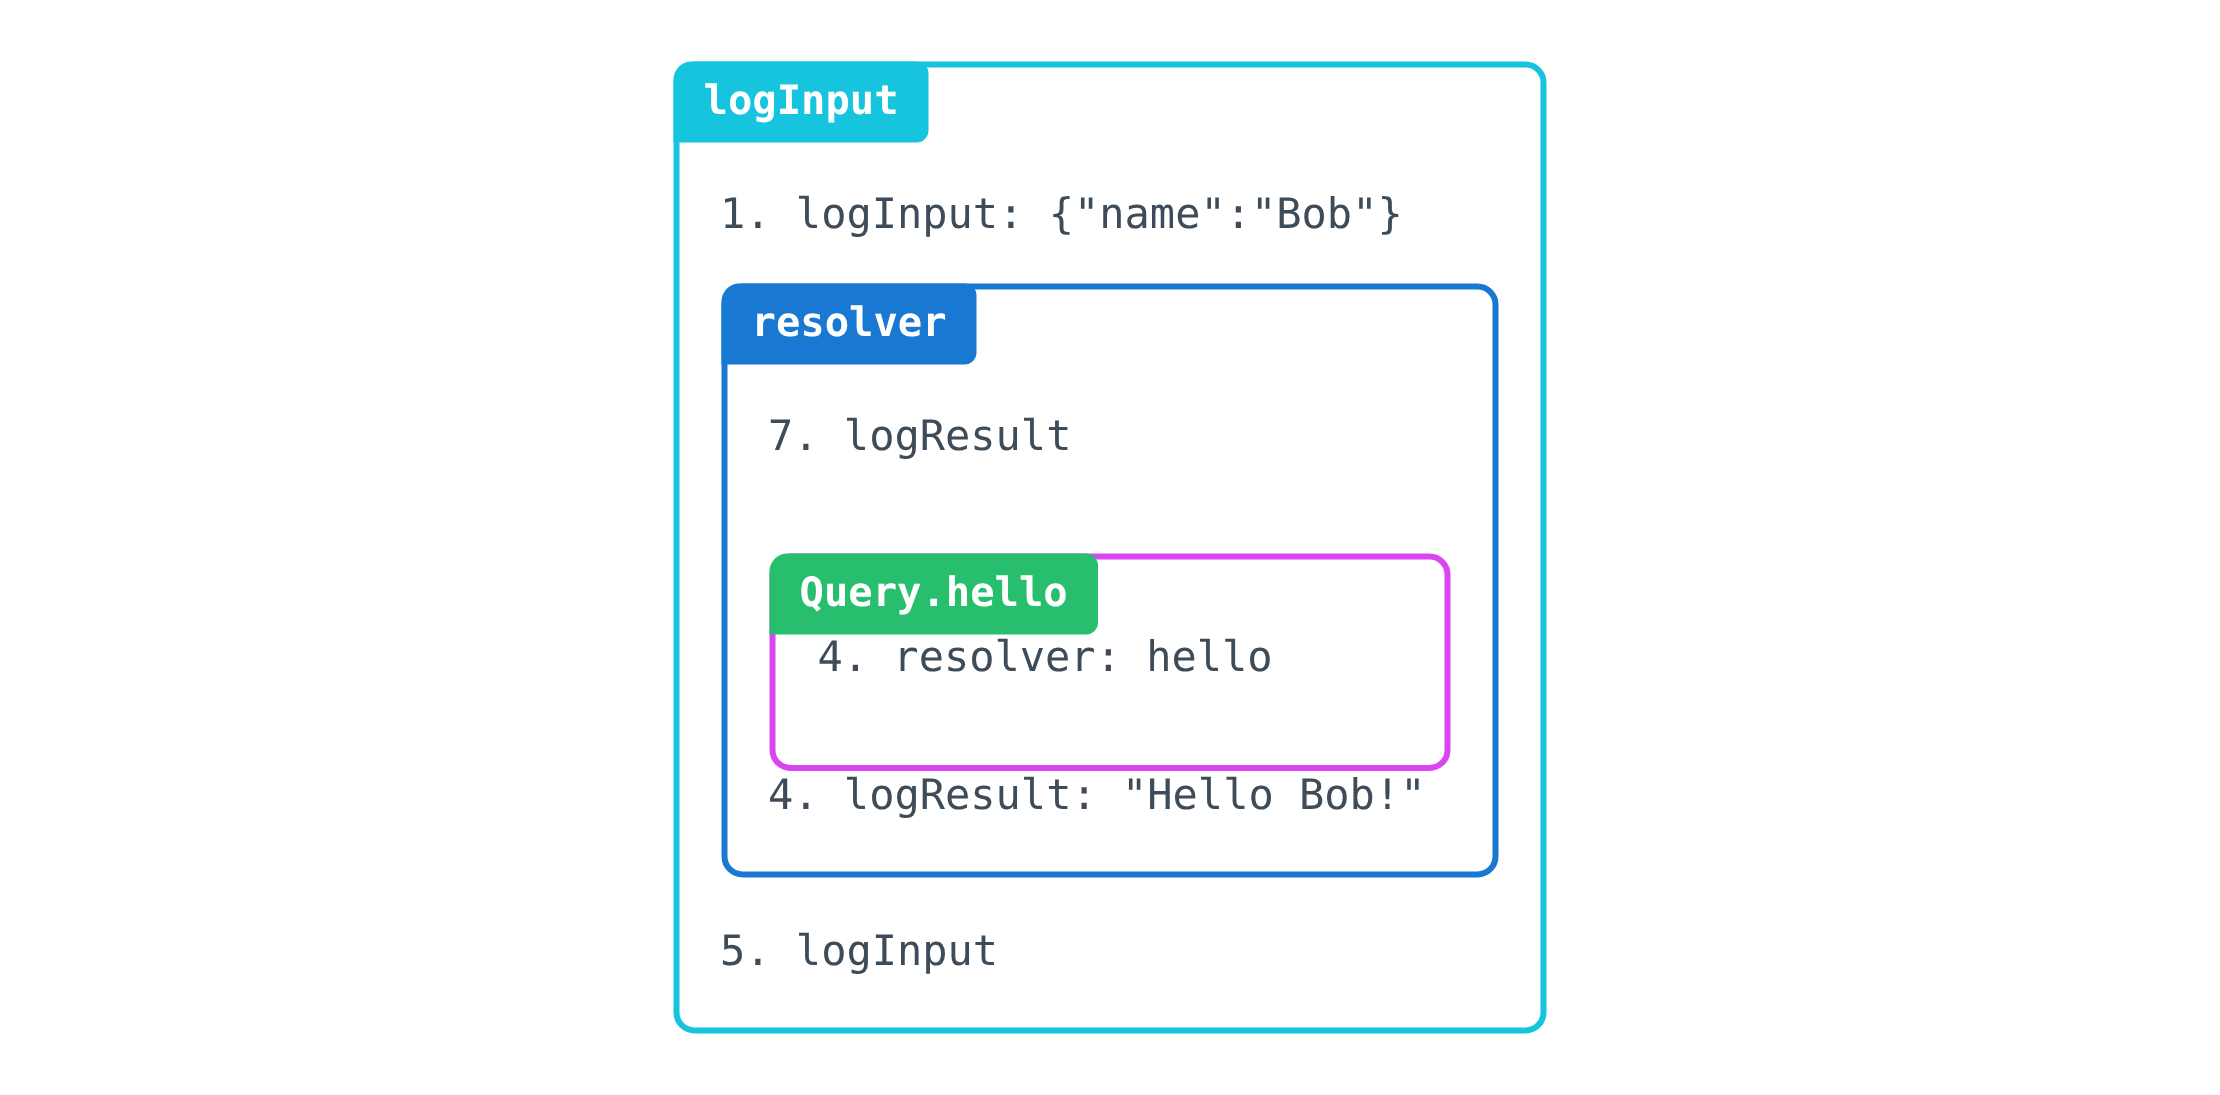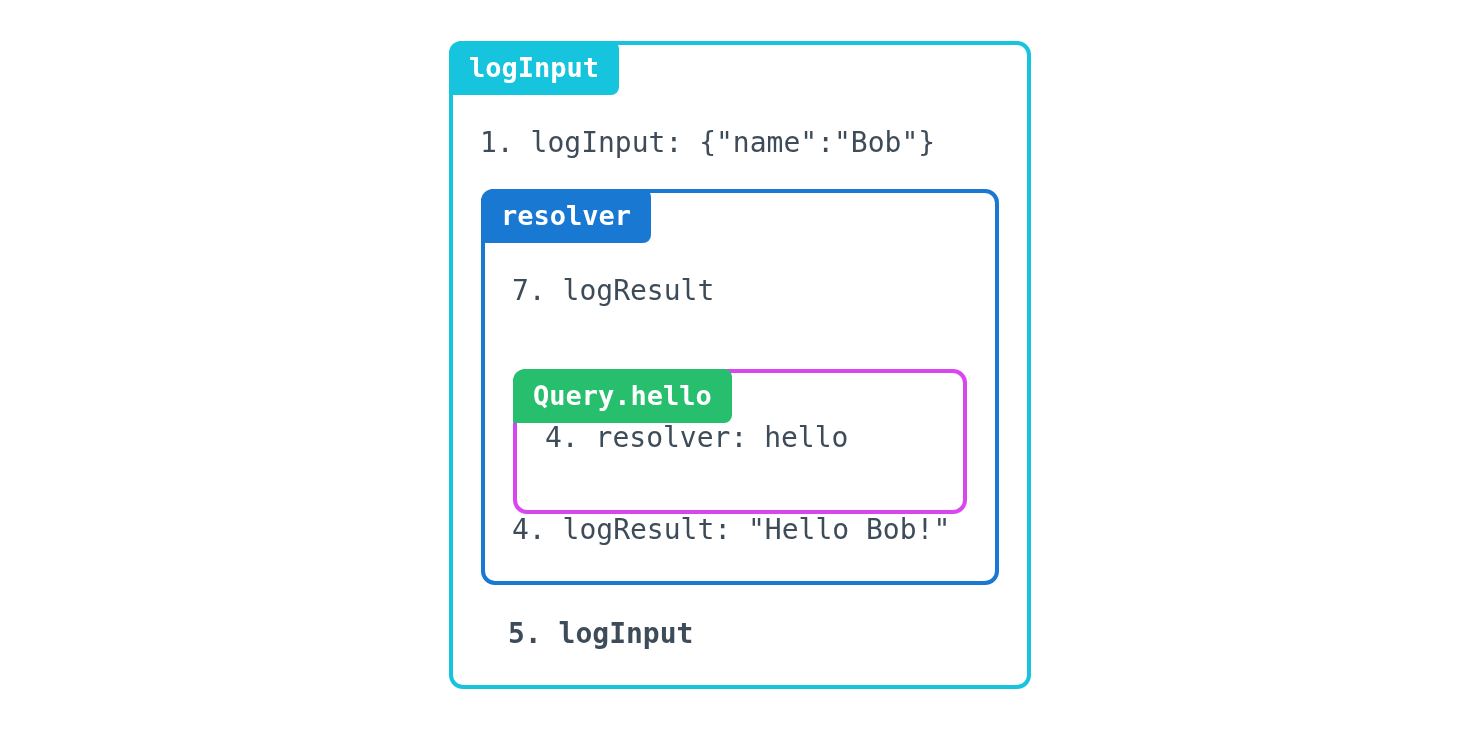--- a/index.html
+++ b/index.html
@@ -57,21 +57,21 @@
     position: absolute;
     font-size: 28px;
     line-height: 42px;
     color: #3e4c59;
     white-space: pre;
   }
   .step-1 { left: 480px; top: 122px; }
   .step-2 { left: 512px; top: 270px; }
   .step-3 { left: 545px; top: 417px; }
   .step-4 { left: 512px; top: 509px; }
-  .step-5 { left: 508px; top: 613px; font-weight: bold; }
+  .step-5 { left: 480px; top: 613px; }
 </style>
 </head>
 <body>
 
 <div class="canvas">
 
   <div class="box box-outer">
     <div class="tab tab-cyan">logInput</div>
   </div>
 

